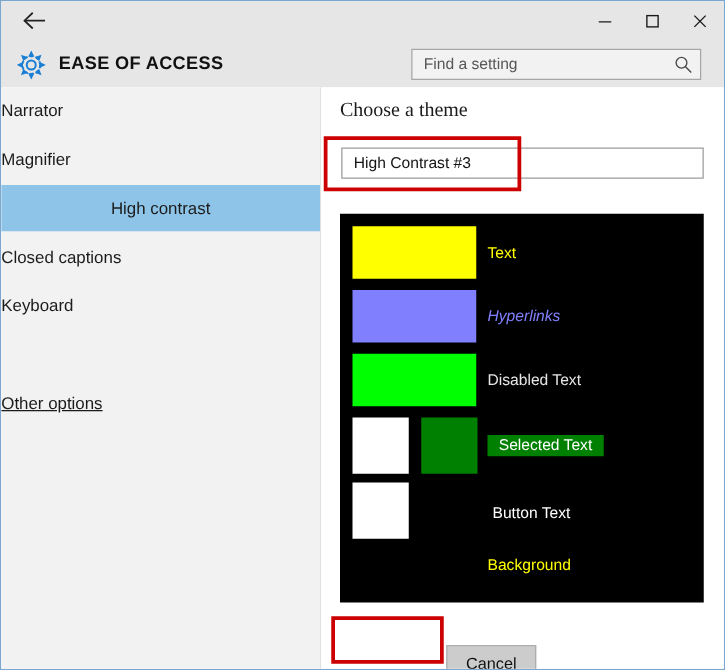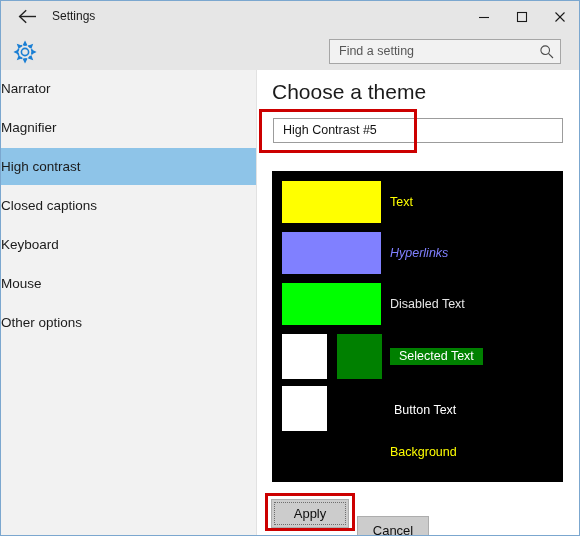--- a/index.html
+++ b/index.html
@@ -138,36 +138,38 @@
     width: 255px;
     height: 37px;
     line-height: 37px;
     box-sizing: border-box;
     font-size: 13.5px;
     color: #1b1b1b;
     white-space: nowrap;
   }
   .nav-item.selected {
     background: #8ec4e8;
+    text-align: center;
   }
 
   
   .content {
     position: absolute;
     left: 256px; top: 0;
     width: 322px;
     height: 465px;
     background: #ffffff;
   }
   .page-title {
     position: absolute;
     left: 15px; top: 10px;
-    font-size: 21px;
+    font-size: 16px;
     color: #1b1b1b;
     white-space: nowrap;
+    font-family: Liberation Serif, serif;
   }
 
   
   .theme-select {
     position: absolute;
     left: 16px; top: 48px;
     width: 290px;
     height: 25px;
     background: #ffffff;
     border: 1px solid #9c9c9c;
@@ -253,21 +255,20 @@
 
   <div class="titlebar">
     <div class="back-btn">
       <span>
         <svg width="19" height="15" viewBox="0 0 19 15">
           <path d="M8.2 1.2 L1.6 7.5 L8.2 13.8" fill="none" stroke="#222" stroke-width="1.4"></path>
           <line x1="1.8" y1="7.5" x2="18" y2="7.5" stroke="#222" stroke-width="1.4"></line>
         </svg>
       </span>
     </div>
-    <div class="titlebar-title">Settings</div>
     <div class="win-controls">
       <div class="win-btn">
         <span>
           <svg width="12" height="12" viewBox="0 0 12 12">
             <line x1="1" y1="6.5" x2="11" y2="6.5" stroke="#1a1a1a" stroke-width="1.1"></line>
           </svg>
         </span>
       </div>
       <div class="win-btn">
         <span>
@@ -297,20 +298,21 @@
           <path d="M2.2 12 L4.6 10.8 L4.6 13.2 Z"></path>
           <path d="M21.8 12 L19.4 10.8 L19.4 13.2 Z"></path>
           <path d="M5.1 5.1 L7.6 6.0 L6.0 7.6 Z"></path>
           <path d="M18.9 18.9 L16.4 18.0 L18.0 16.4 Z"></path>
           <path d="M18.9 5.1 L18.0 7.6 L16.4 6.0 Z"></path>
           <path d="M5.1 18.9 L6.0 16.4 L7.6 18.0 Z"></path>
           <circle cx="12" cy="12" r="7.1" stroke-dasharray="2.6 2.0"></circle>
         </g>
       </svg>
     </div>
+    <div class="header-title">EASE OF ACCESS</div>
     <div class="search-box">
       <div class="search-placeholder">Find a setting</div>
       <div class="search-icon">
         <svg width="15" height="15" viewBox="0 0 15 15">
           <circle cx="6.2" cy="6.2" r="4.3" fill="none" stroke="#4a4a4a" stroke-width="1.1"></circle>
           <line x1="9.4" y1="9.4" x2="14" y2="14" stroke="#4a4a4a" stroke-width="1.1"></line>
         </svg>
       </div>
     </div>
   </div>
@@ -326,34 +328,31 @@
       </div>
       <div class="nav-item selected" style="top:78px;">
         <span>High contrast</span>
       </div>
       <div class="nav-item" style="top:117px;">
         <span>Closed captions</span>
       </div>
       <div class="nav-item" style="top:156px;">
         <span>Keyboard</span>
       </div>
-      <div class="nav-item" style="top:195px;">
-        <span>Mouse</span>
-      </div>
-      <div class="nav-item" style="top:234px;">
+      <div class="nav-item" style="top:234px;text-decoration:underline;">
         <span>Other options</span>
       </div>
     </div>
 
     <div class="content">
 
       <div class="page-title">Choose a theme</div>
 
       <div class="theme-select">
-        <div class="theme-select-value">High Contrast #5</div>
+        <div class="theme-select-value">High Contrast #3</div>
       </div>
 
       <div class="annot annot-dropdown"></div>
 
       <div class="preview">
 
         <div class="swatch" style="left:10px; top:10px; width:99px; height:42px; background:#ffff00;"></div>
         <div class="plabel" style="left:118px; top:25px; color:#ffff00;">Text</div>
 
         <div class="swatch" style="left:10px; top:61px; width:99px; height:42px; background:#8080ff;"></div>
@@ -365,24 +364,20 @@
         <div class="swatch" style="left:10px; top:163px; width:45px; height:45px; background:#ffffff;"></div>
         <div class="swatch" style="left:65px; top:163px; width:45px; height:45px; background:#008000;"></div>
         <div class="plabel" style="left:118px; top:177px; color:#ffffff; background:#008000; padding:2px 9px;text-align:right;">Selected Text</div>
 
         <div class="swatch" style="left:10px; top:215px; width:45px; height:45px; background:#ffffff;"></div>
         <div class="plabel" style="left:122px; top:233px; color:#ffffff;">Button Text</div>
 
         <div class="plabel" style="left:118px; top:275px; color:#ffff00;">Background</div>
       </div>
 
-      <div class="btn btn-apply">
-        <span class="focus-ring"></span>
-        <span class="btn-label">Apply</span>
-      </div>
       <div class="btn btn-cancel">
         <span class="btn-label">Cancel</span>
       </div>
 
       <div class="annot annot-apply"></div>
 
     </div>
   </div>
 </div>
 

